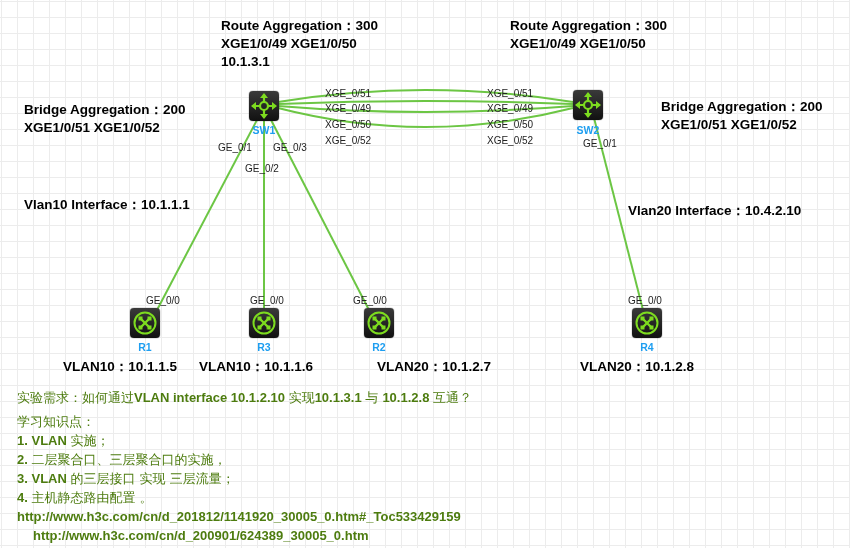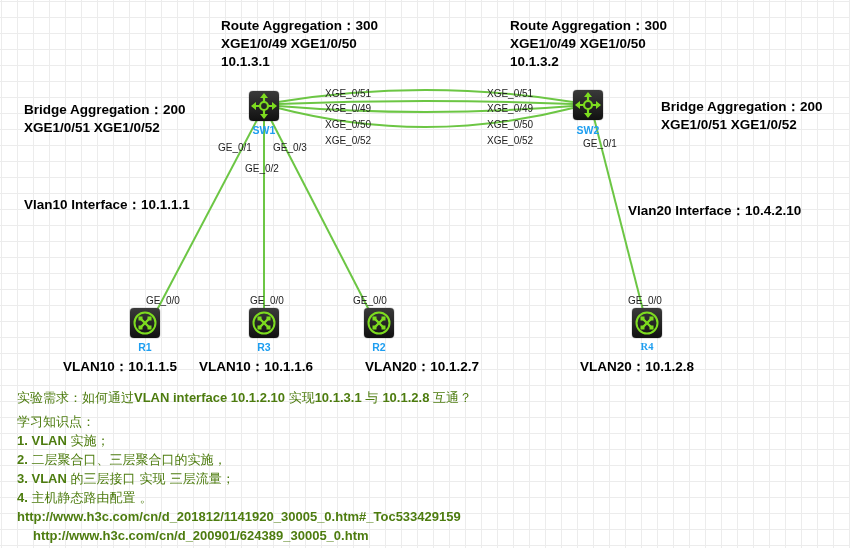--- a/index.html
+++ b/index.html
@@ -42,21 +42,20 @@
 </svg>
 
 <div class="lbl" style="left:221px;top:17px;">
   <div>Route Aggregation：300</div>
   <div>XGE1/0/49  XGE1/0/50</div>
   <div>10.1.3.1</div>
 </div>
 <div class="lbl" style="left:510px;top:17px;">
   <div>Route Aggregation：300</div>
   <div>XGE1/0/49  XGE1/0/50</div>
-  <div>10.1.3.2</div>
 </div>
 <div class="lbl" style="left:24px;top:101px;">
   <div>Bridge Aggregation：200</div>
   <div>XGE1/0/51  XGE1/0/52</div>
 </div>
 <div class="lbl" style="left:661px;top:98px;">
   <div>Bridge Aggregation：200</div>
   <div>XGE1/0/51  XGE1/0/52</div>
 </div>
 <div class="lbl" style="left:24px;top:196px;">Vlan10 Interface：10.1.1.1</div>
@@ -176,25 +175,25 @@
         <line x1="20" y1="10" x2="10" y2="20"></line>
     </g>
     <g fill="#7ddc1f">
         <rect x="8.5" y="8.5" width="4" height="4"></rect>
         <rect x="17.5" y="17.5" width="4" height="4"></rect>
         <rect x="17.5" y="8.5" width="4" height="4"></rect>
         <rect x="8.5" y="17.5" width="4" height="4"></rect>
       </g>
   </svg>
 </div>
-<div class="devname" style="left:627px;top:341px;font-family:Liberation Serif, serif;">R4</div>
+<div class="devname" style="left:627px;top:341px;">R4</div>
 
 <div class="lbl" style="left:63px;top:358px;">VLAN10：10.1.1.5</div>
 <div class="lbl" style="left:199px;top:358px;">VLAN10：10.1.1.6</div>
-<div class="lbl" style="left:339px;top:358px;padding-left:26px;">VLAN20：10.1.2.7</div>
+<div class="lbl" style="left:351px;top:358px;padding-left:26px;">VLAN20：10.1.2.7</div>
 <div class="lbl" style="left:580px;top:358px;">VLAN20：10.1.2.8</div>
 
 <div class="note" style="top:388px;">
   <span class="cn">实验需求：如何通过</span><span>VLAN interface 10.1.2.10 </span><span class="cn">实现</span><span>10.1.3.1 </span><span class="cn">与 </span><span>10.1.2.8 </span><span class="cn">互通？</span>
 </div>
 <div class="note" style="top:412px;">
   <span class="cn">学习知识点：</span>
 </div>
 <div id="items">
     <div class="note" style="top: 431px;"><span>1. </span><span>VLAN </span><span class="cn">实施；</span></div>

